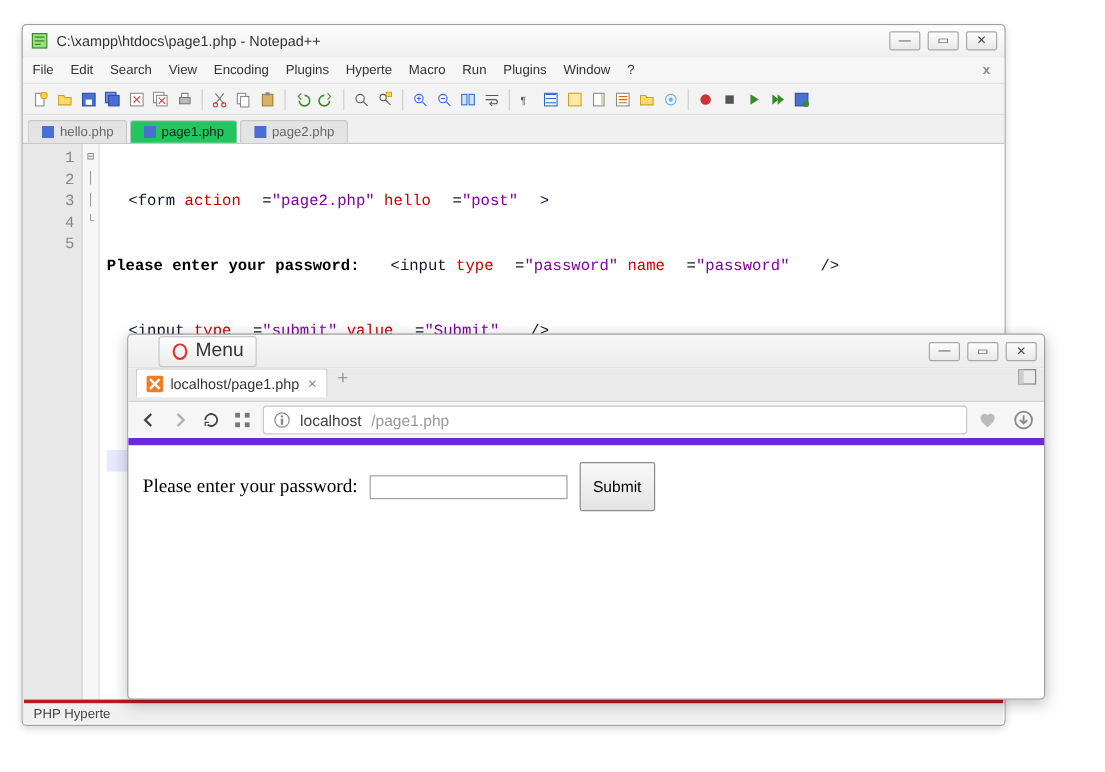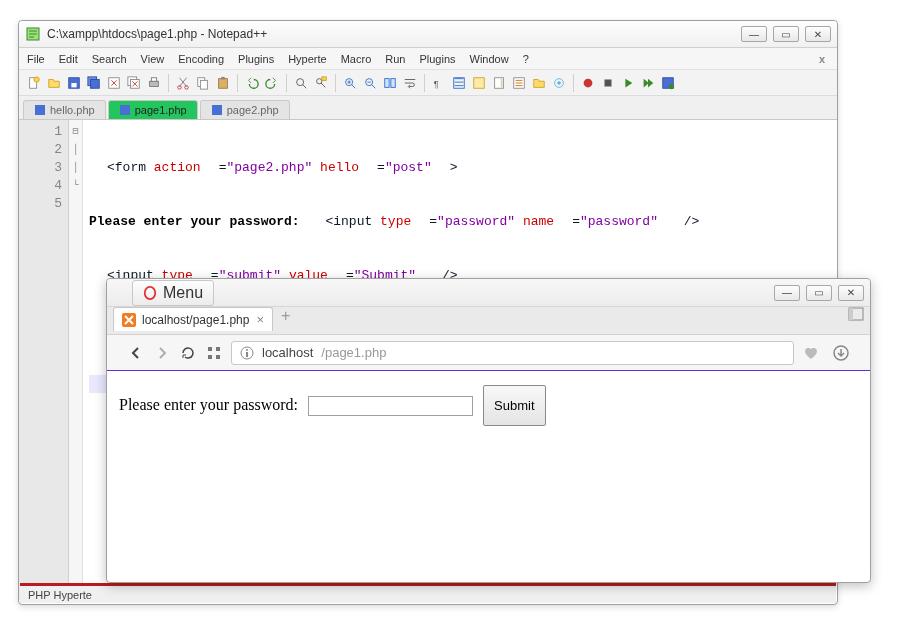--- a/index.html
+++ b/index.html
@@ -47,21 +47,21 @@
 .opera-menu-btn { display: flex; align-items: center; gap: 6px; padding: 3px 10px; border: 1px solid #c8c8c8; border-radius: 3px; background: linear-gradient(#fdfdfd,#ececec); font-size: 16px; color: #333; margin-left: 19px; }
 .opera-top .win-btns { margin-left: auto; }
 
 .opera-tabbar { height: 28px; display: flex; align-items: flex-start; padding: 0 6px; background: #eaeaea; border-bottom: 1px solid #d2d2d2; }
 .opera-tab { display: flex; align-items: center; gap: 6px; padding: 4px 8px 4px 8px; background: #fff; border: 1px solid #c8c8c8; border-bottom: none; border-radius: 3px 3px 0 0; min-width: 160px; font-size: 12px; color: #333; }
 .opera-tab .xicon { width: 14px; height: 14px; }
 .opera-tab .tab-close { margin-left: auto; color: #888; font-size: 13px; }
 .opera-tab-add { margin-left: 8px; color: #999; font-size: 16px; }
 .opera-panel-icon { margin-left: auto; color: #888; }
 
-.opera-addr { height: 36px; display: flex; align-items: center; padding: 0 20px; gap: 8px; background: #f6f6f6; border-bottom: 1px solid #6d28d9; }
+.opera-addr { height: 36px; display: flex; align-items: center; padding: 0 8px; gap: 8px; background: #f6f6f6; border-bottom: 6px solid #6d28d9; }
 .nav-ico { width: 18px; height: 18px; display: flex; align-items: center; justify-content: center; color: #555; }
 .addrbox { flex: 1; height: 24px; border: 1px solid #c8c8c8; border-radius: 3px; background: #fff; display: flex; align-items: center; padding: 0 8px; gap: 8px; color: #444; font-size: 13px; }
 .addrbox .dim { color: #999; }
 .addr-right { display: flex; align-items: center; gap: 12px; color: #777; }
 
 .opera-content { padding: 14px 12px; font-family: "Times New Roman", serif; font-size: 16px; color: #000; }
 .opera-content input[type="password"] { width: 165px; height: 20px; border: 1px solid #a0a0a0; margin: 0 6px; }
 .opera-content input[type="submit"] { padding: 12px 10px; font-size: 13px; border: 1px solid #8a8a8a; border-radius: 2px; background: linear-gradient(#f8f8f8,#e4e4e4); }
 
 svg { display: block; }

